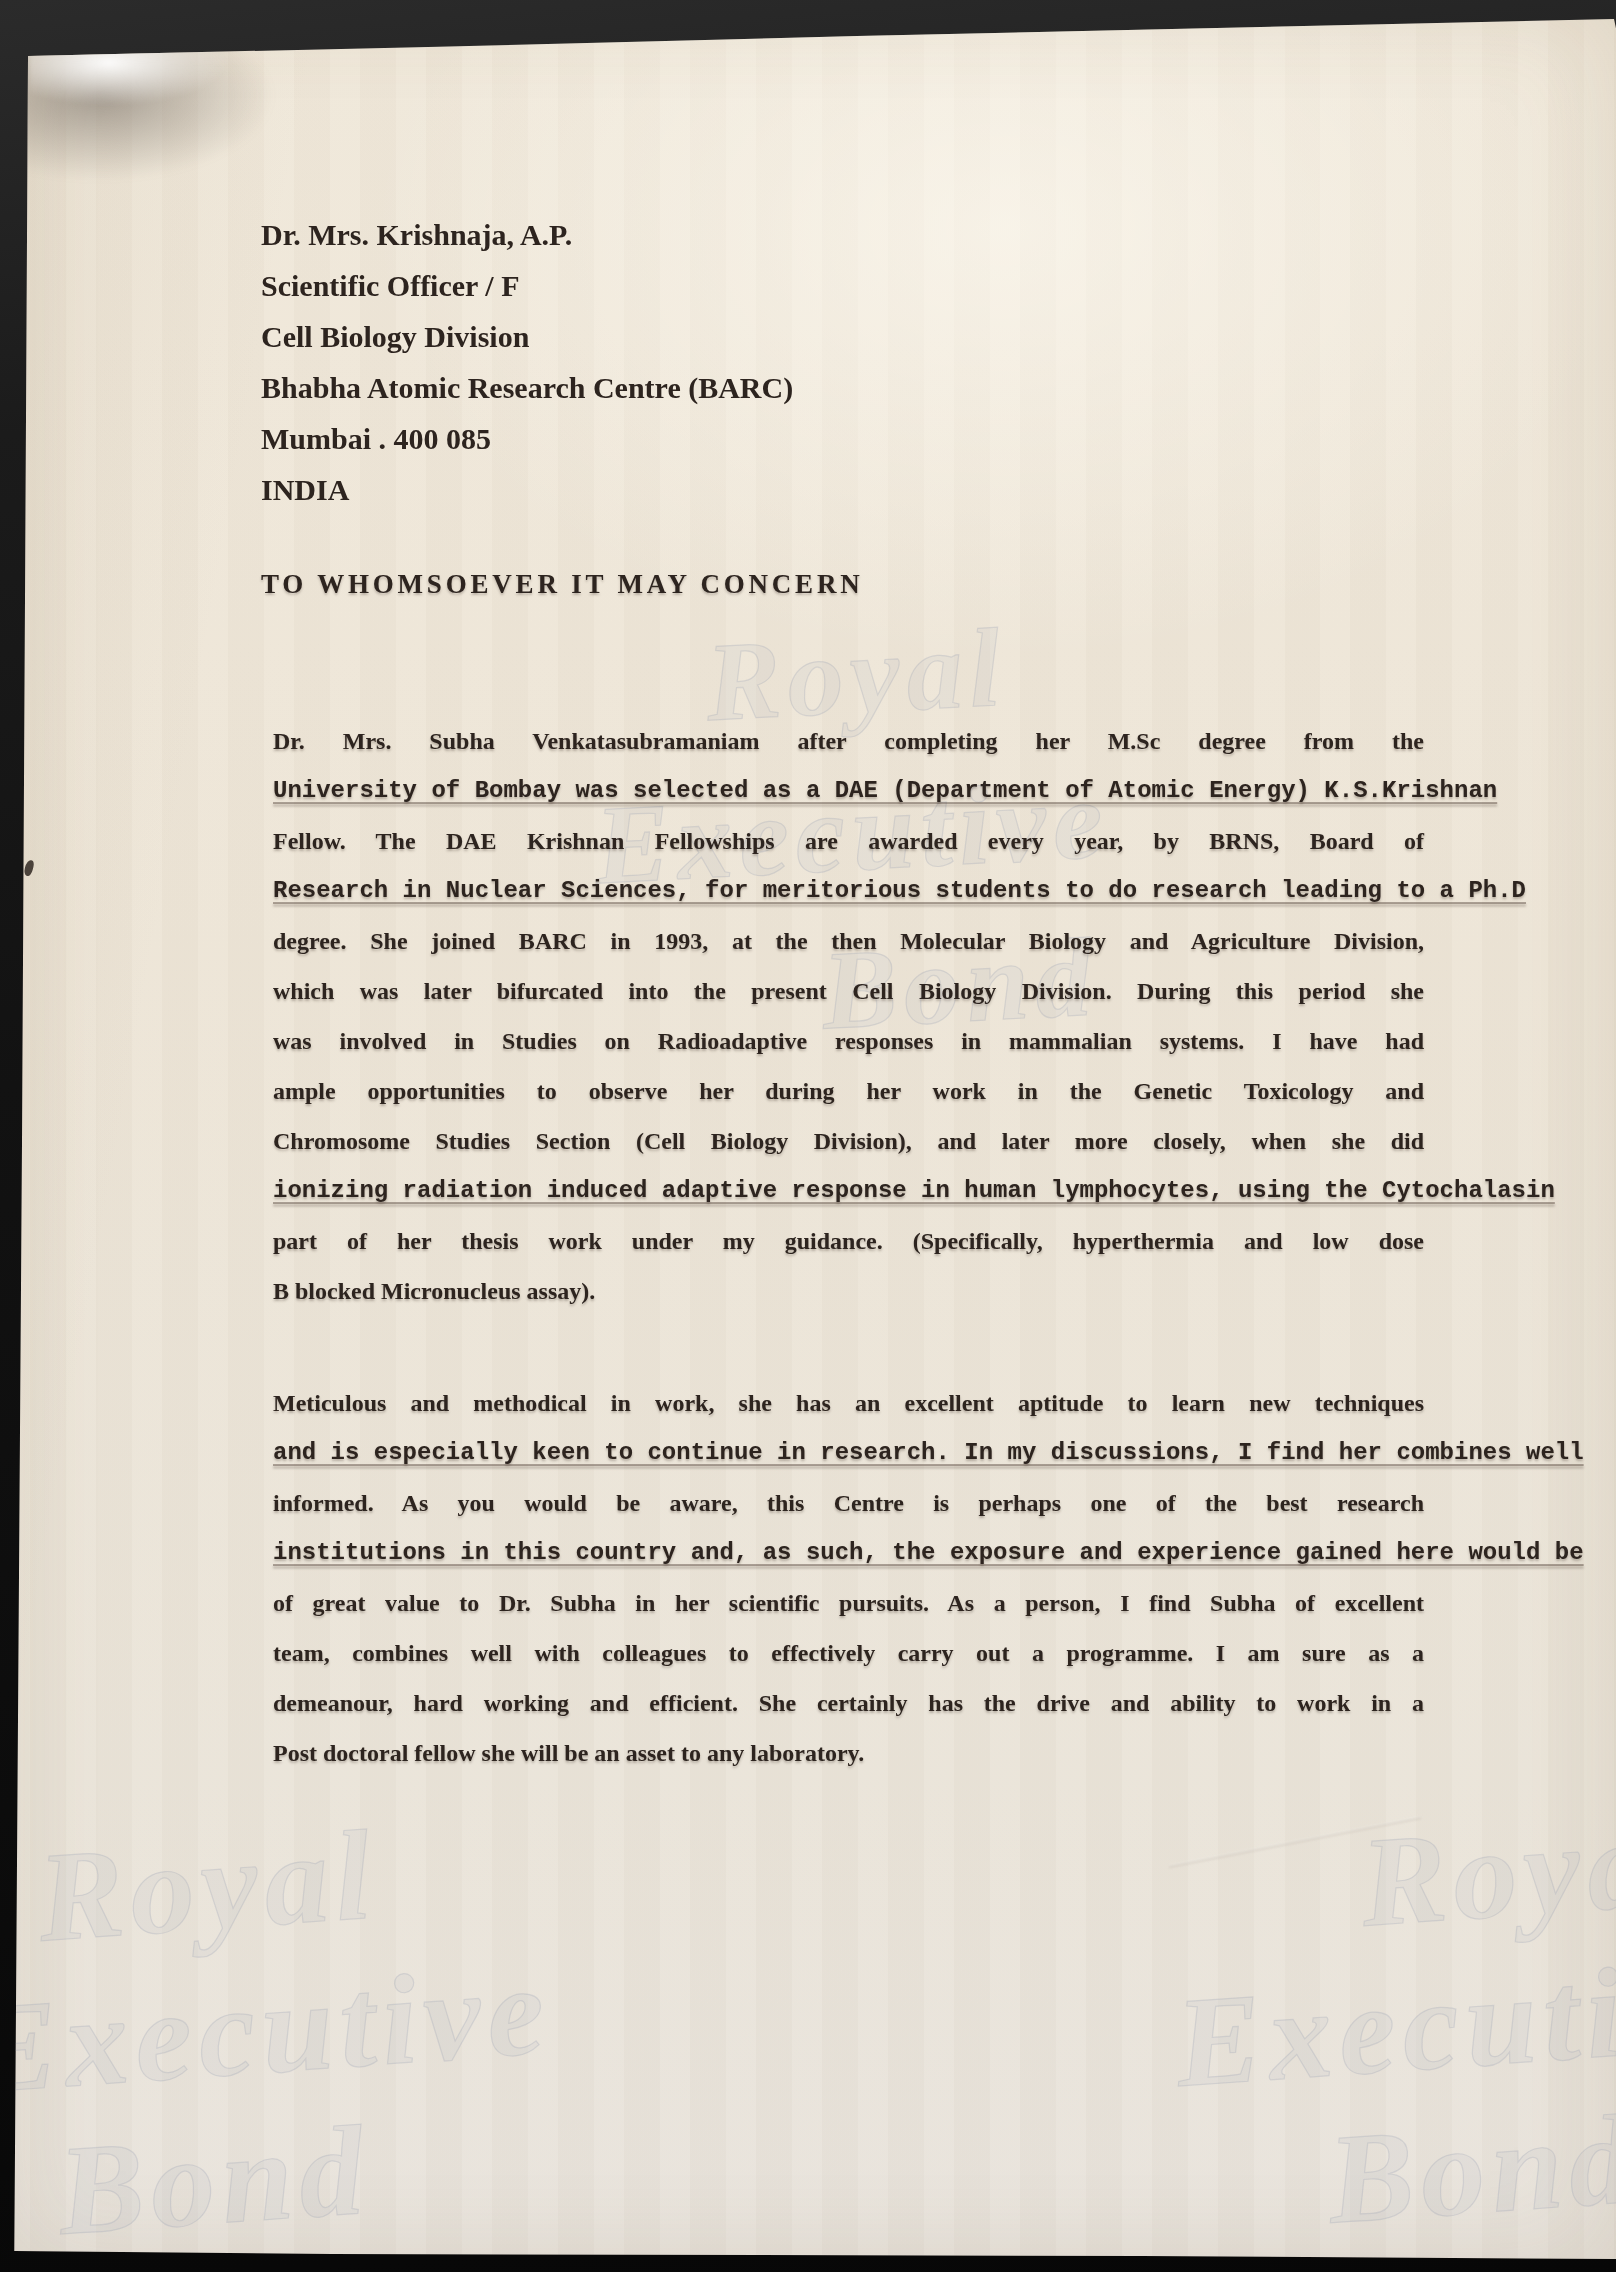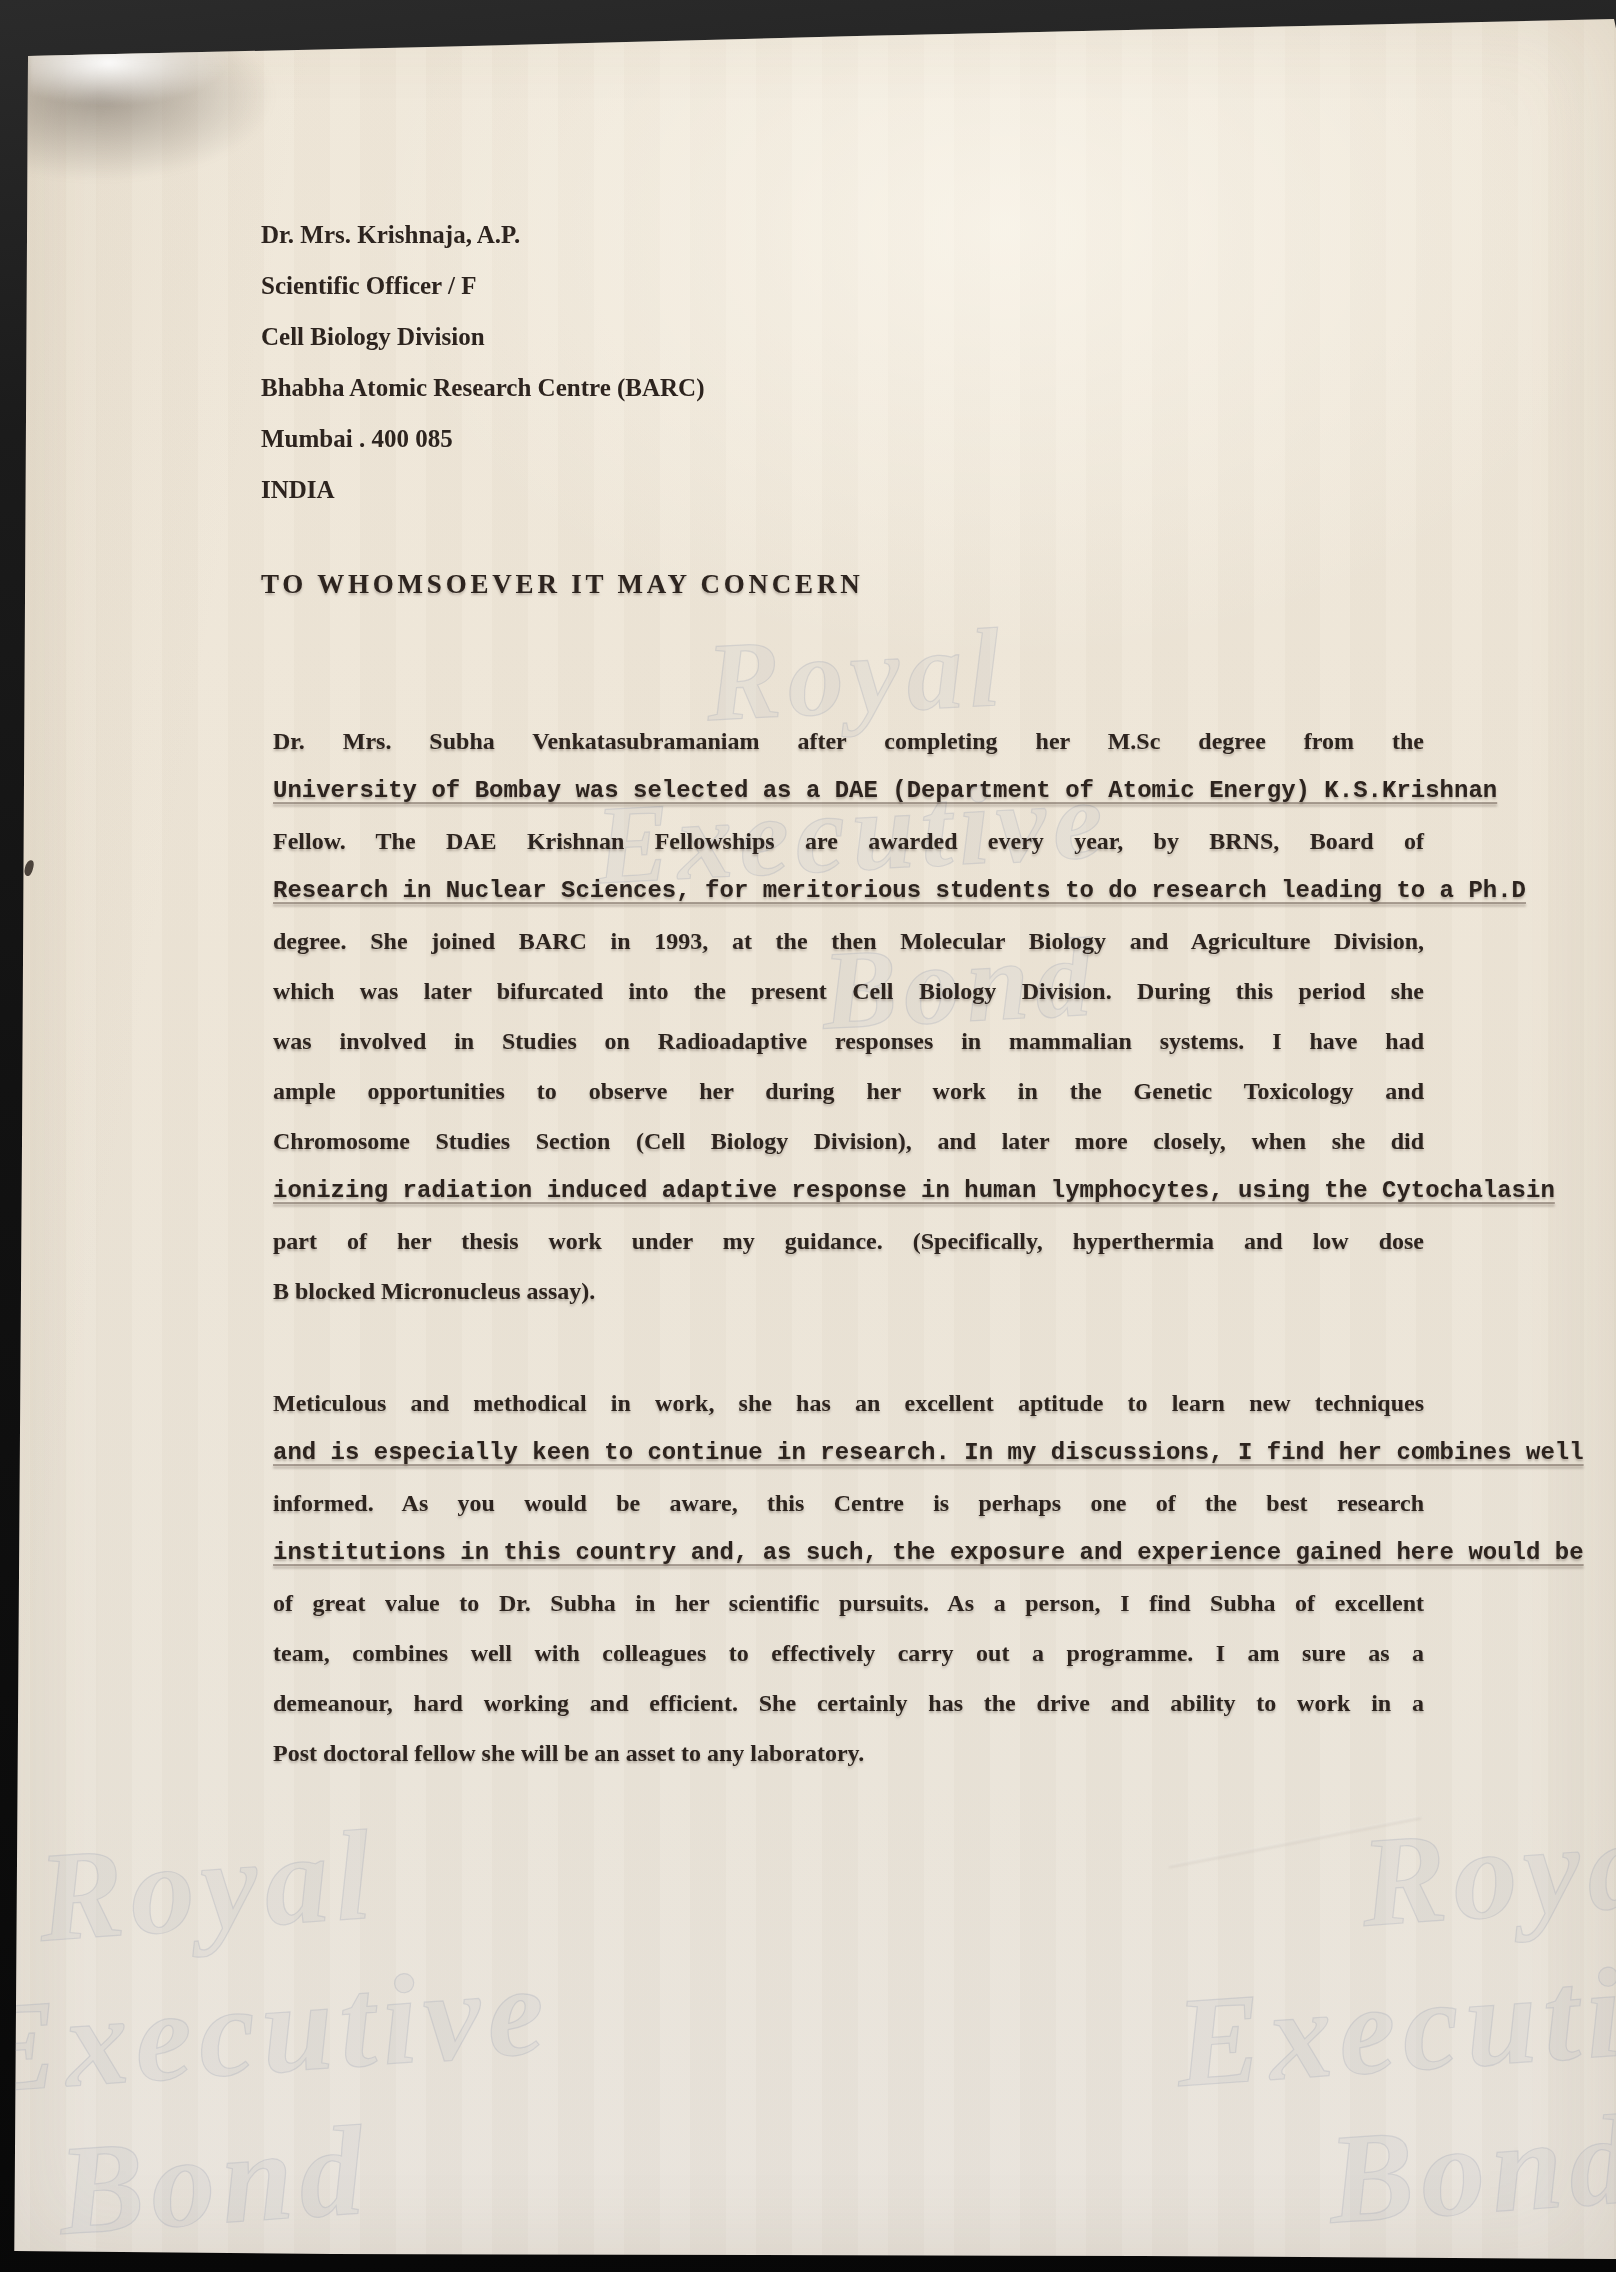--- a/index.html
+++ b/index.html
@@ -69,21 +69,21 @@
   .wm-bl .l2 { margin-left: -14.3px; }
   .wm-bl .l3 { margin-left: 62px; }
   .wm-br { left: 1147px; top: 1804px; font-size: 128px; line-height: 147px; transform: rotate(-4deg); }
   .wm-br .l1 { margin-left: 224px; }
   .wm-br .l2 { margin-left: 28.6px; }
   .wm-br .l3 { margin-left: 171px; }
 
   
   .ink { color: #2d241f; font-weight: 700; }
 
-  .address { position: absolute; left: 261px; top: 209px; font-size: 25px; line-height: 51px; }
+  .address { position: absolute; left: 261px; top: 209px; font-size: 30px; line-height: 51px; }
   .address .line { height: 51px; }
 
   .title-line {
     position: absolute; left: 261px; top: 569px; width: 1151px;
     font-size: 27px; letter-spacing: 3.8px; text-align: left;
     text-shadow: 0 2.4px 2.4px rgba(60,47,38,0.28);
   }
 
   .para { position: absolute; left: 261px; width: 1151px; font-size: 24px; margin-left: 12px; }
   .para-1 { top: 716px; }

